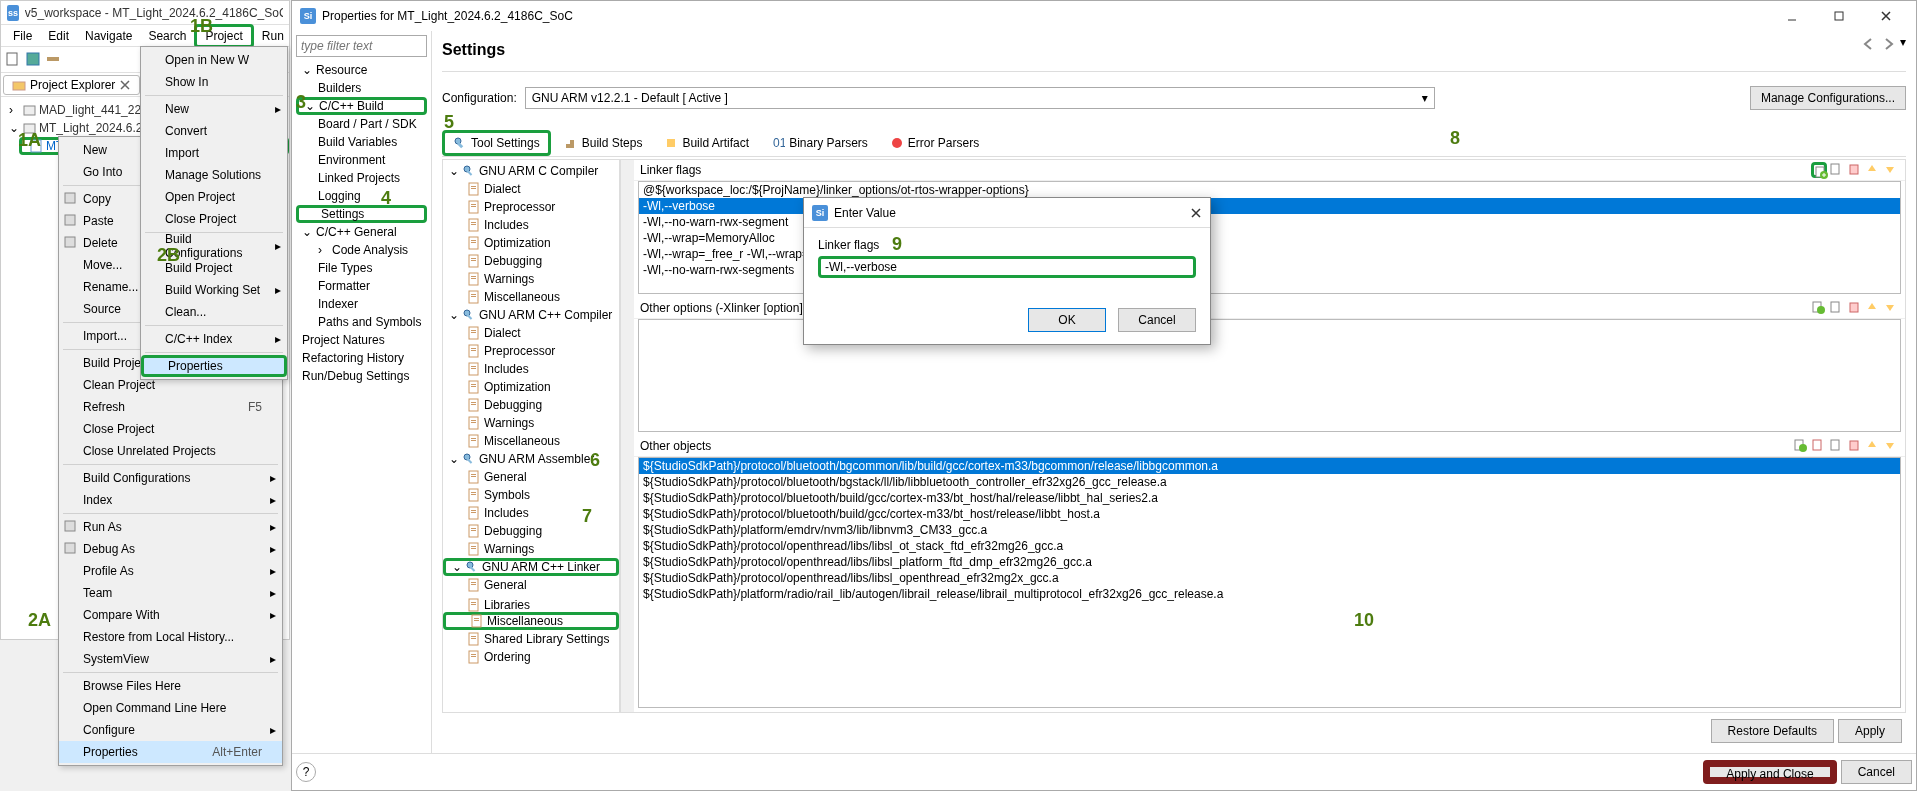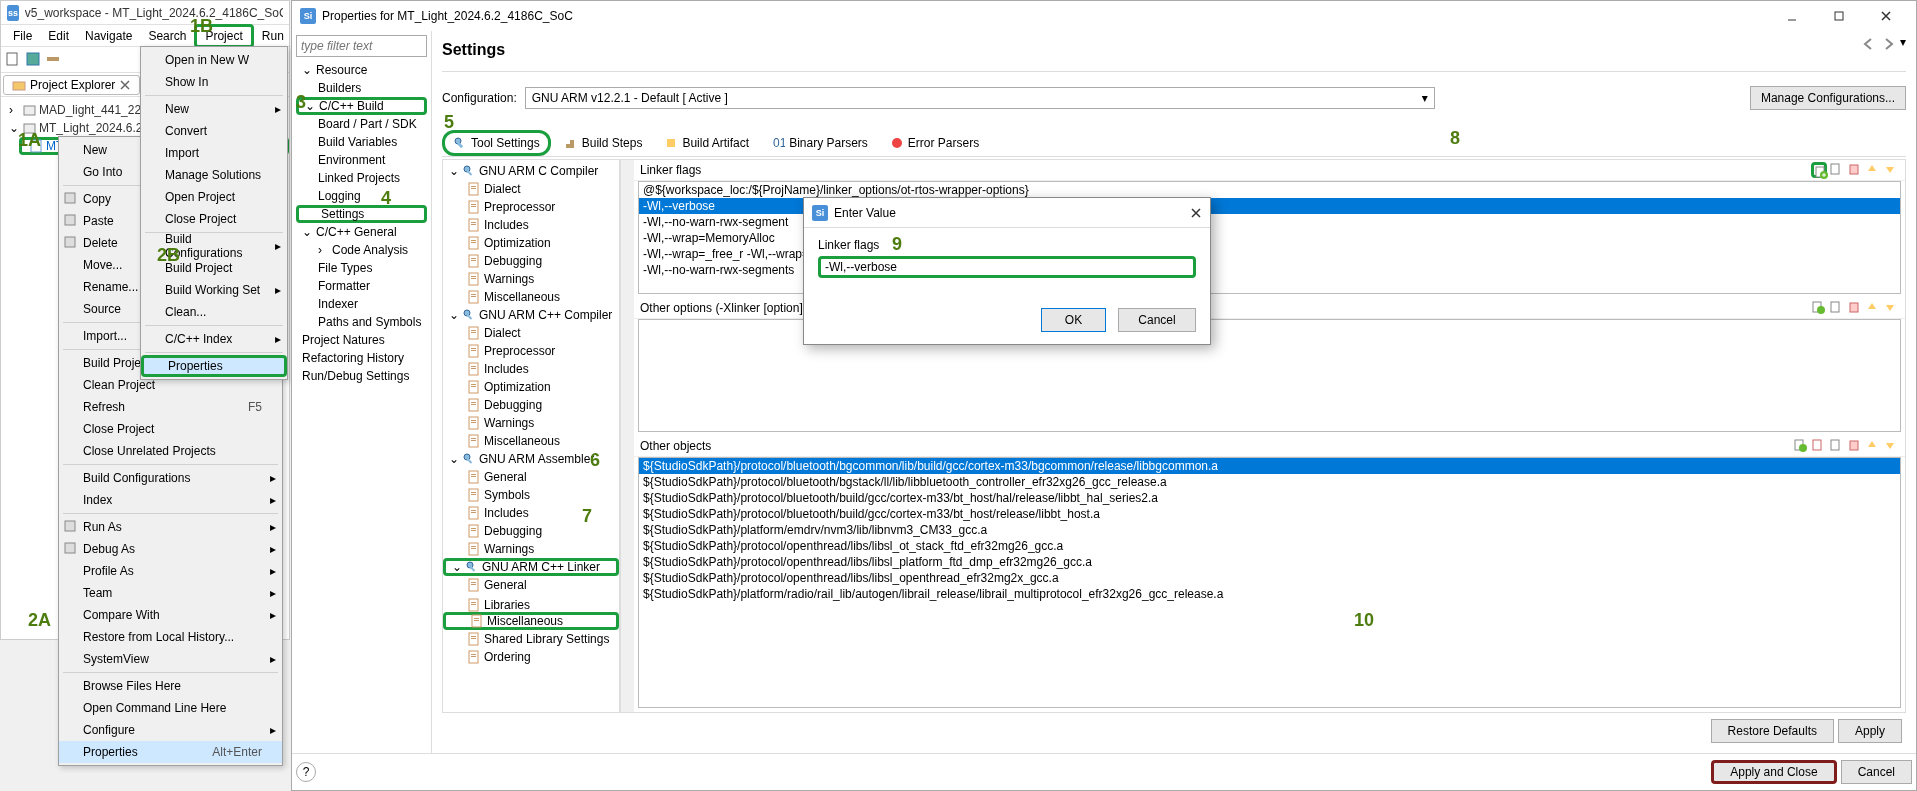--- a/index.html
+++ b/index.html
@@ -55,38 +55,38 @@
 .props-right { flex: 1; display: flex; flex-direction: column; padding: 4px 10px; overflow: hidden; }
 .settings-hdr { font-size: 16px; font-weight: 600; padding: 6px 0 12px; border-bottom: 1px solid #ddd; }
 .nav-arrows { float: right; display: flex; gap: 2px; }
 .config-row { display: flex; align-items: center; gap: 8px; padding: 14px 0; }
 .config-select { flex: 1; max-width: 910px; border: 1px solid #aaa; height: 22px; padding: 0 6px; display: flex; align-items: center; background: #fff; }
 .mng-btn { border: 1px solid #aaa; background: #e7e7e7; height: 24px; padding: 0 10px; margin-left: auto; }
 
 .tab-strip { display: flex; gap: 4px; border-bottom: 1px solid #ddd; padding: 6px 0 0; }
 .tab { display: flex; align-items: center; gap: 4px; padding: 3px 8px; border: 1px solid transparent; cursor: pointer; }
 .tab.active { border: 1px solid #bbb; border-bottom-color: #fff; background: #fff; }
-.tab.green-boxed { border: 3px solid #1a9e3e; border-radius: 12px; }
+.tab.green-boxed { border: 3px solid #1a9e3e; border-radius: 4px; }
 
 .tool-body { flex: 1; display: flex; border: 1px solid #ddd; margin-top: 2px; overflow: hidden; }
 .tool-tree { width: 177px; border-right: 1px solid #ddd; overflow: auto; padding: 2px 0; }
 .tt-row { height: 18px; display: flex; align-items: center; padding-left: 6px; gap: 3px; }
 .tt-row.green-boxed { border: 3px solid #1a9e3e; border-radius: 4px; }
 
 .tool-right { flex: 1; display: flex; flex-direction: column; overflow: hidden; }
 .section-hdr { display: flex; align-items: center; padding: 2px 6px; background: #fff; border-bottom: 1px solid #eee; }
 .section-hdr .tools { margin-left: auto; display: flex; gap: 2px; }
 .tiny-icon { width: 16px; height: 16px; }
 .list-box { flex: 1; border: 1px solid #bbb; margin: 0 4px 4px; overflow: auto; background: #fff; }
 .list-row { padding: 1px 4px; white-space: nowrap; }
 .list-row.sel { background: #0078d7; color: #fff; }
 
 .btn-row { display: flex; gap: 4px; padding: 6px 4px; justify-content: flex-end; }
 .btn { border: 1px solid #aaa; background: #e7e7e7; height: 24px; padding: 0 16px; cursor: pointer; }
-.btn.green-boxed { border: 3px solid #7f1d1d; border-radius: 4px; text-align: right; }
+.btn.green-boxed { border: 7px solid #7f1d1d; border-radius: 4px; text-align: right; }
 
 .help-icon { width: 20px; height: 20px; border: 1px solid #aaa; border-radius: 50%; display: flex; align-items: center; justify-content: center; margin: 4px; }
 
 
 .enter-dialog { position: absolute; left: 803px; top: 197px; width: 408px; background: #fff; border: 1px solid #888; box-shadow: 4px 4px 12px rgba(0,0,0,0.3); }
 .enter-title { height: 30px; display: flex; align-items: center; padding: 0 8px; gap: 6px; border-bottom: 1px solid #ddd; }
 .enter-body { padding: 10px 14px; }
 .enter-input { width: 100%; height: 22px; border: 1px solid #aaa; padding: 0 4px; }
 .enter-input.green-boxed { border: 3px solid #1a9e3e; border-radius: 4px; }
 .enter-btns { display: flex; gap: 12px; justify-content: flex-end; padding: 20px 14px 12px; }
@@ -836,21 +836,21 @@
         <svg width="12" height="12">
           <path d="M2 2 L10 10 M10 2 L2 10" stroke="#333" stroke-width="1.5"></path>
         </svg>
       </div>
   </div>
   <div class="enter-body">
     <div style="margin-bottom:4px">Linker flags</div>
     <input class="enter-input green-boxed" value="-Wl,--verbose" style="">
   </div>
   <div class="enter-btns">
-    <button class="btn primary" style="width:65px">OK</button>
+    <button class="btn primary" style="width:78px">OK</button>
     <button class="btn" style="width:78px">Cancel</button>
   </div>
 </div>
 
 <div class="annotation" style="left:18px; top:130px;">1A</div>
 <div class="annotation" style="left:190px; top:16px;">1B</div>
 <div class="annotation" style="left:157px; top:245px;">2B</div>
 <div class="annotation" style="left:28px; top:610px;">2A</div>
 <div class="annotation" style="left:296px; top:92px;">3</div>
 <div class="annotation" style="left:381px; top:188px;">4</div>

